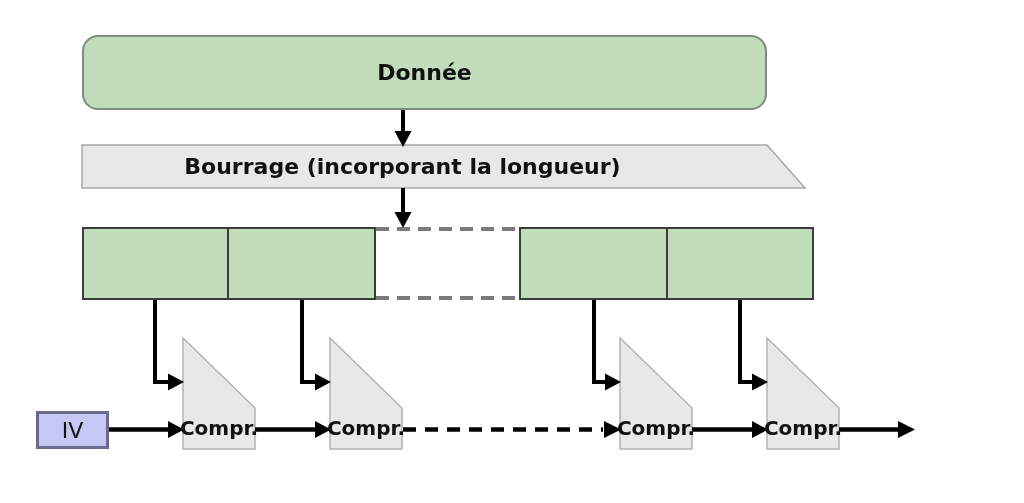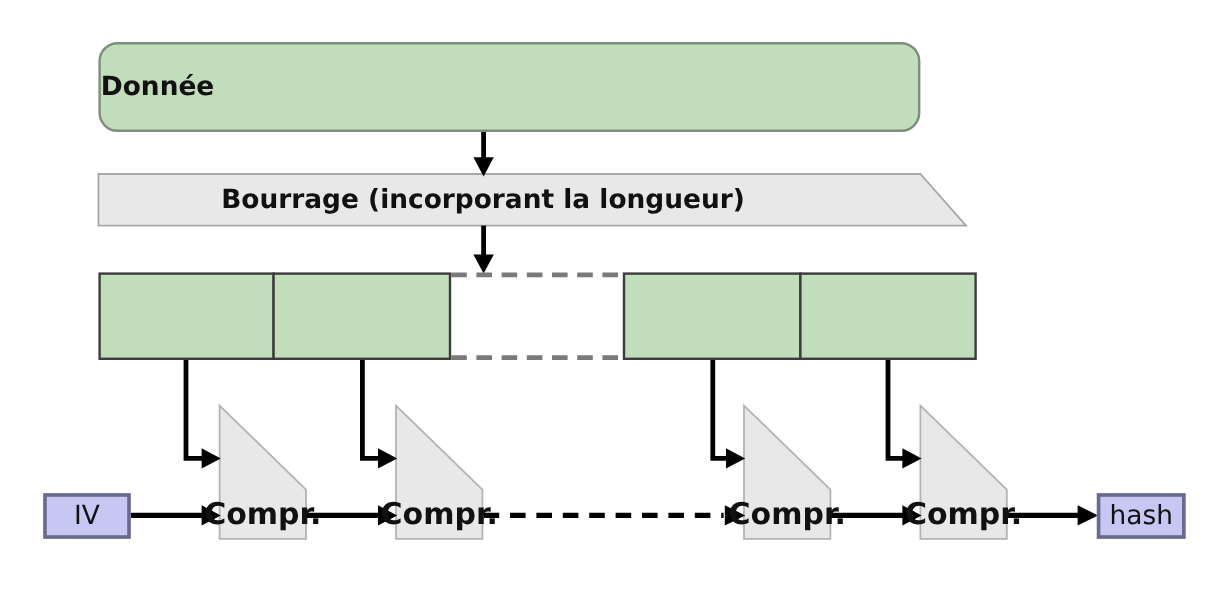--- a/index.html
+++ b/index.html
@@ -21,24 +21,24 @@
   .chain-dash{stroke:var(--line-black);stroke-width:4.5;fill:none;stroke-dasharray:13 9;}
   .ah{fill:var(--line-black);stroke:none;}
   .gray-dash{stroke:var(--dashed-gray);stroke-width:4;fill:none;stroke-dasharray:13 8;}
 
   
   .lbl{position:absolute;display:flex;align-items:center;justify-content:center;
        color:var(--text-black);font-weight:bold;white-space:nowrap;}
   .donnee{position:absolute;left:82px;top:35px;width:685px;height:75px;
        box-sizing:border-box;background:var(--block-green-fill);
        border:2px solid var(--data-green-border);border-radius:16px;
-       display:flex;align-items:center;justify-content:flex-start;
+       display:flex;align-items:center;justify-content:center;
        font-weight:bold;font-size:22px;color:var(--text-black);}
   .bourrage-label{left:82px;top:145px;width:641px;height:43px;font-size:22px;}
-  .compr-label{top:413px;width:76px;height:30px;font-size:25px;}
+  .compr-label{top:413px;width:76px;height:30px;font-size:20px;}
   .ivbox,.hashbox{position:absolute;box-sizing:border-box;
        background:var(--lavender-fill);border:3px solid var(--lavender-border);
        display:flex;align-items:center;justify-content:center;
        font-weight:normal;font-size:22px;color:var(--text-black);}
   .ivbox{left:36px;top:411px;width:73px;height:38px;}
   .hashbox{left:914px;top:411px;width:74px;height:38px;}
 </style>
 </head>
 <body>
 
@@ -130,17 +130,14 @@
     <span>Compr.</span>
   </div>
   <div class="lbl compr-label" style="left:765px;">
     <span>Compr.</span>
   </div>
 
   <div class="ivbox">
     <span>IV</span>
   </div>
 
-  <div class="hashbox">
-    <span>hash</span>
-  </div>
 
 </div>
 
 </body></html>

